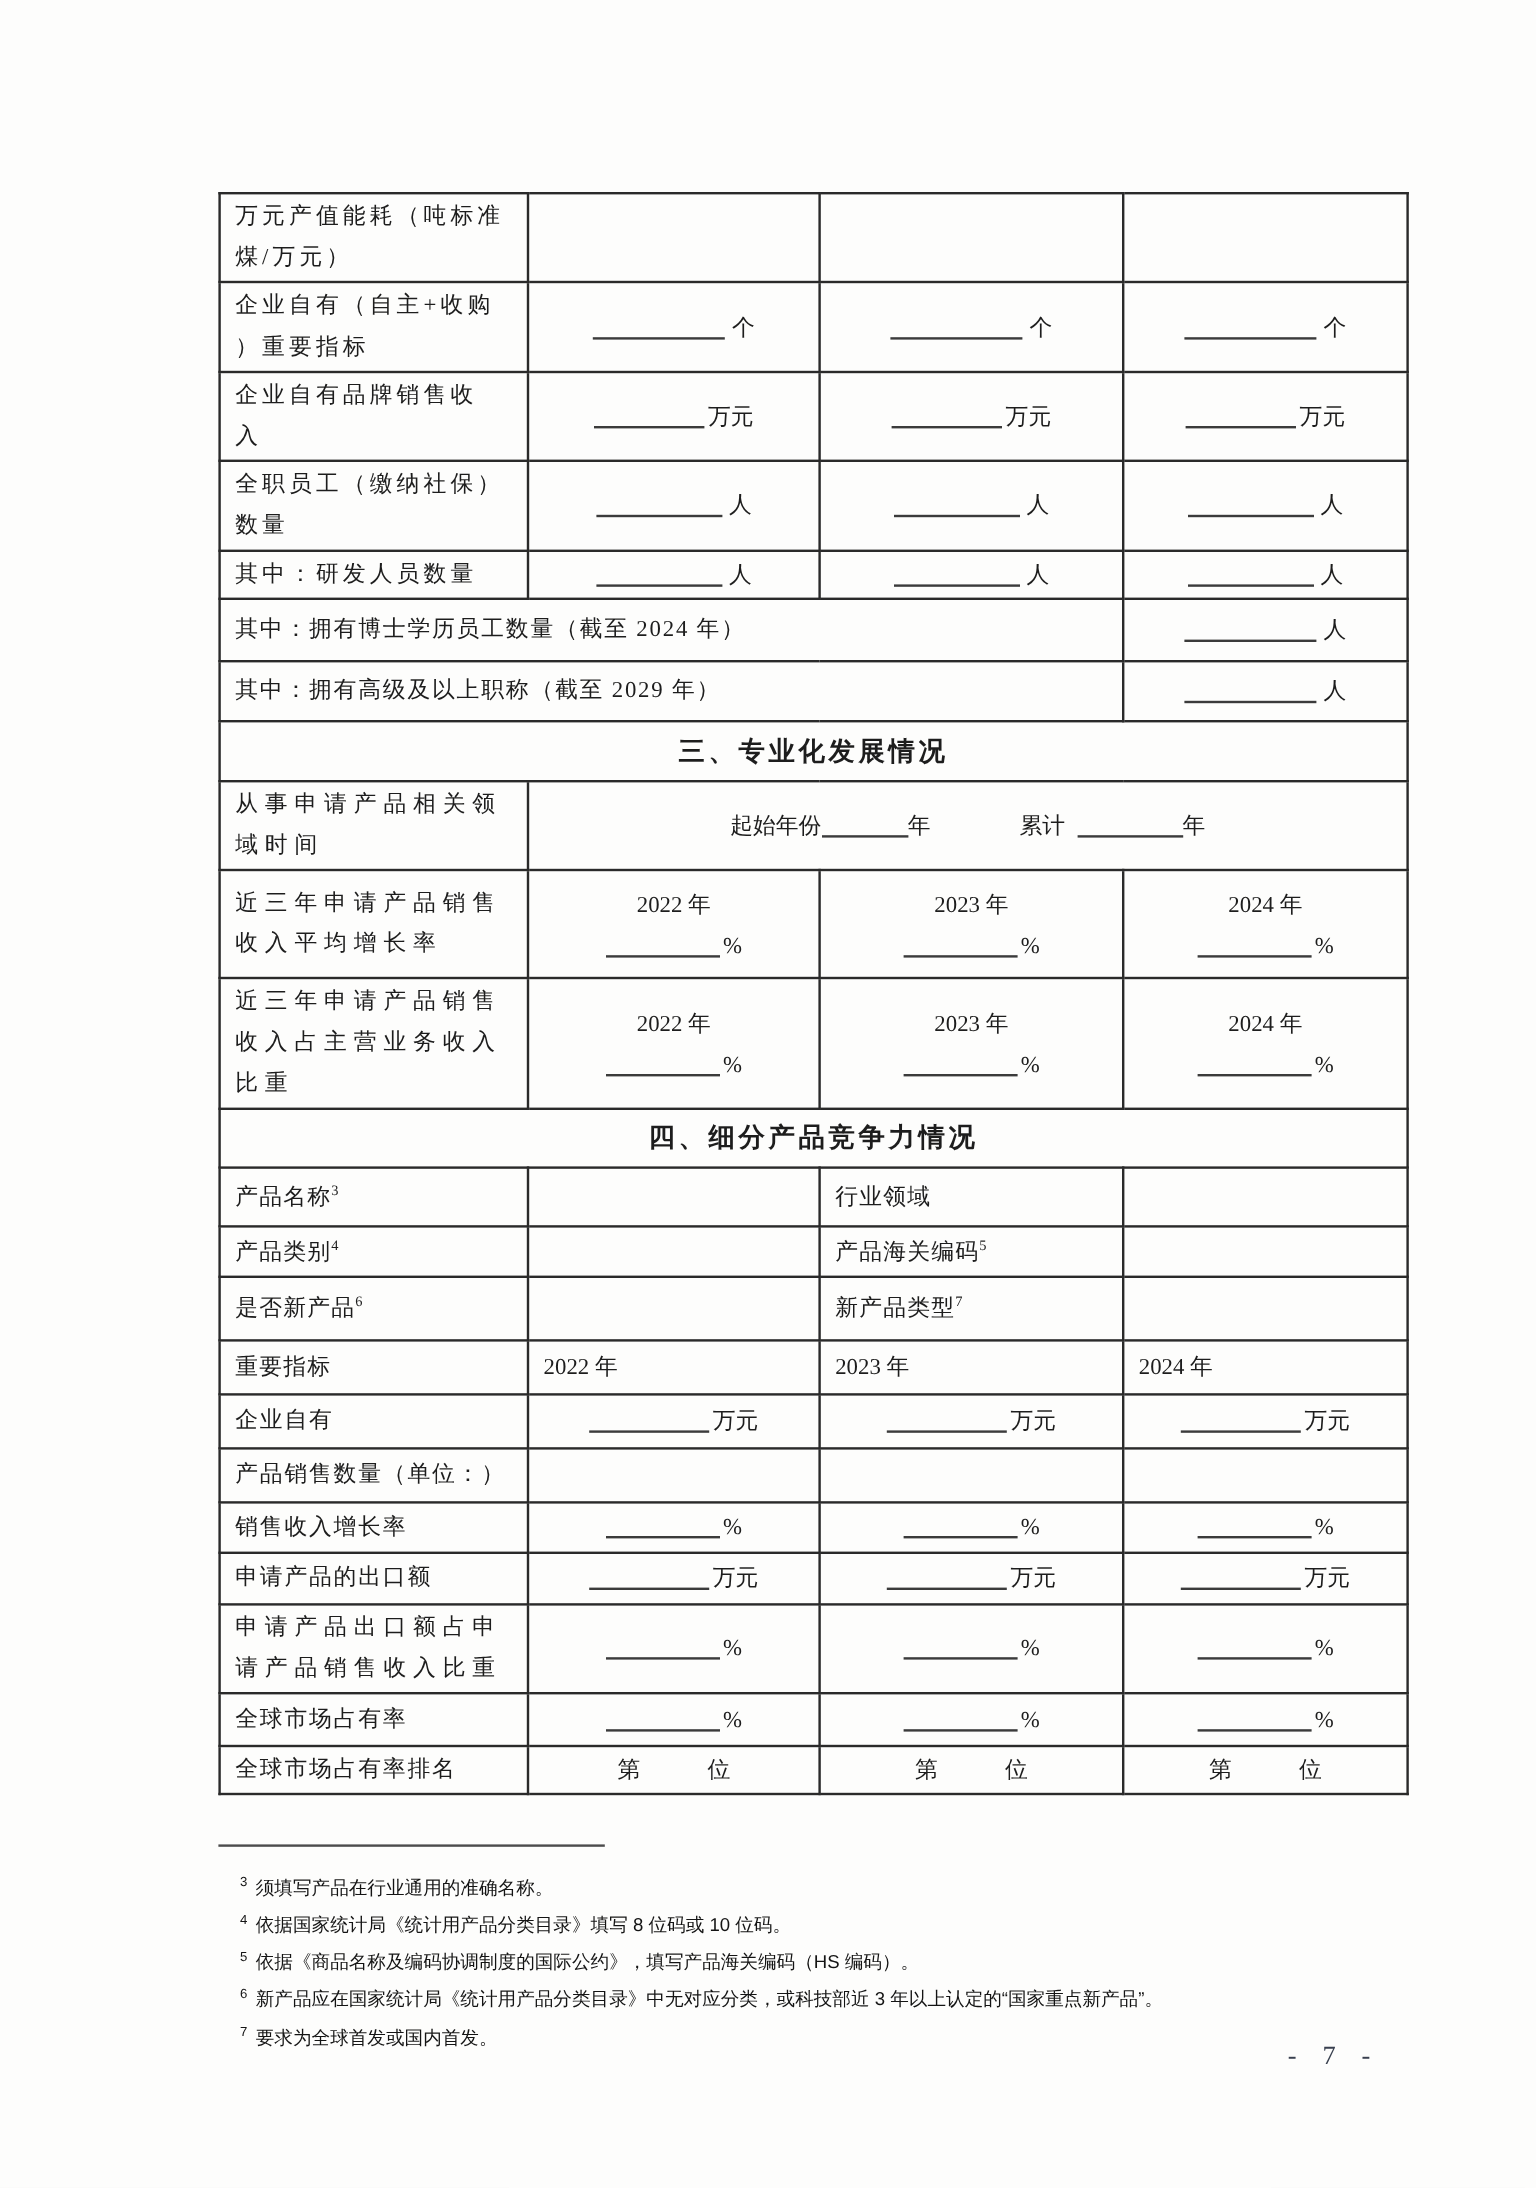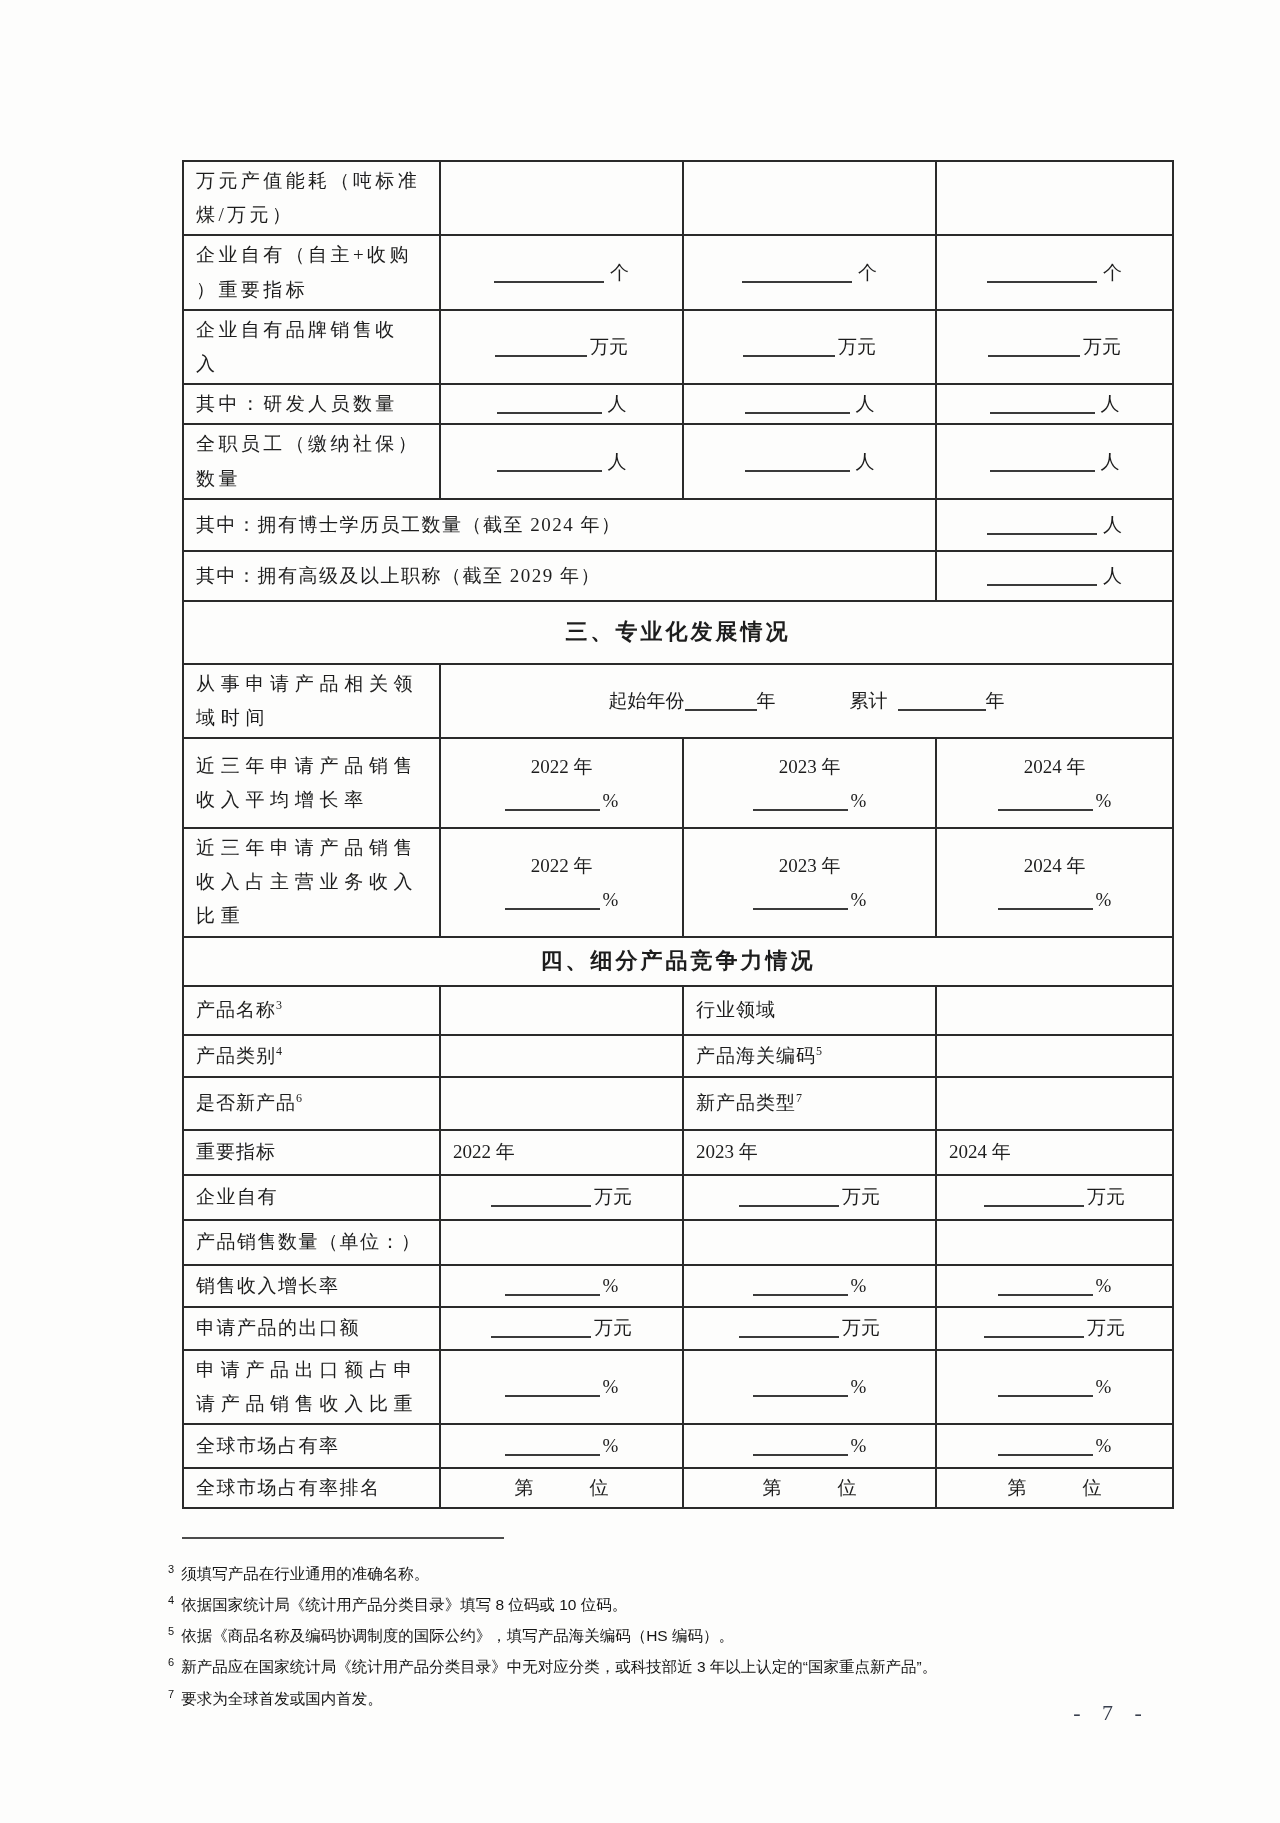--- a/index.html
+++ b/index.html
@@ -48,21 +48,21 @@
   .timewrap{display:flex;justify-content:center;align-items:baseline;gap:74px;}
   .timewrap .grp{white-space:nowrap;}
   sup.fsup{font-size:12px;line-height:0;}
   .plab{letter-spacing:1px;}
   .rankgap{margin-left:56px;}
   .foot-sep{
     position:absolute;left:182px;top:1537px;width:322px;height:0;
     border-top:2px solid #4c4c4c;
   }
   .footnotes{
-    position:absolute;left:168px;top:1556px;width:980px;
+    position:absolute;left:200px;top:1556px;width:980px;
     font-family:"Liberation Sans","DejaVu Sans",sans-serif;
     font-size:15.5px;color:#141414;
   }
   .fn{line-height:27px;white-space:nowrap;}
   .fn sup{font-size:11px;margin-right:7px;}
   .pageno{
     position:absolute;left:1040px;top:1700px;width:140px;
     text-align:center;font-size:22px;letter-spacing:5px;word-spacing:6px;
     color:#39404f;
   }
@@ -98,46 +98,46 @@
     </tr>
 
     <tr style="height:72px">
       <td class="lab ls1">企业自有品牌销售收
 入</td>
       <td class="fill"><span class="bl w92"></span><span class="unit">万元</span></td>
       <td class="fill"><span class="bl w92"></span><span class="unit">万元</span></td>
       <td class="fill"><span class="bl w92"></span><span class="unit">万元</span></td>
     </tr>
 
-    <tr style="height:40px">
-      <td class="lab ls1">其中：研发人员数量</td>
-      <td class="fill"><span class="bl w105"></span><span class="unit unit-gap">人</span></td>
-      <td class="fill"><span class="bl w105"></span><span class="unit unit-gap">人</span></td>
-      <td class="fill"><span class="bl w105"></span><span class="unit unit-gap">人</span></td>
-    </tr>
-
     <tr style="height:70px">
       <td class="lab ls1">全职员工（缴纳社保）
 数量</td>
       <td class="fill"><span class="bl w105"></span><span class="unit unit-gap">人</span></td>
       <td class="fill"><span class="bl w105"></span><span class="unit unit-gap">人</span></td>
       <td class="fill"><span class="bl w105"></span><span class="unit unit-gap">人</span></td>
     </tr>
 
+    <tr style="height:40px">
+      <td class="lab ls1">其中：研发人员数量</td>
+      <td class="fill"><span class="bl w105"></span><span class="unit unit-gap">人</span></td>
+      <td class="fill"><span class="bl w105"></span><span class="unit unit-gap">人</span></td>
+      <td class="fill"><span class="bl w105"></span><span class="unit unit-gap">人</span></td>
+    </tr>
+
     <tr style="height:52px">
       <td class="lab" colspan="3">其中：拥有博士学历员工数量（截至 2024 年）</td>
       <td class="fill"><span class="bl w110"></span><span class="unit unit-gap">人</span></td>
     </tr>
 
     <tr style="height:50px">
       <td class="lab" colspan="3">其中：拥有高级及以上职称（截至 2029 年）</td>
       <td class="fill"><span class="bl w110"></span><span class="unit unit-gap">人</span></td>
     </tr>
 
-    <tr style="height:63px">
+    <tr style="height:50px">
       <td class="sec" colspan="4">三、专业化发展情况</td>
     </tr>
 
     <tr style="height:68px">
       <td class="lab ls2">从事申请产品相关领
 域时间</td>
       <td class="fill" colspan="3">
         <div class="timewrap">
           <span class="grp"><span>起始年份</span><span class="bl w72"></span><span>年</span></span>
           <span class="grp"><span>累计</span><span class="bl w88" style="margin-left:10px"></span><span>年</span></span>

